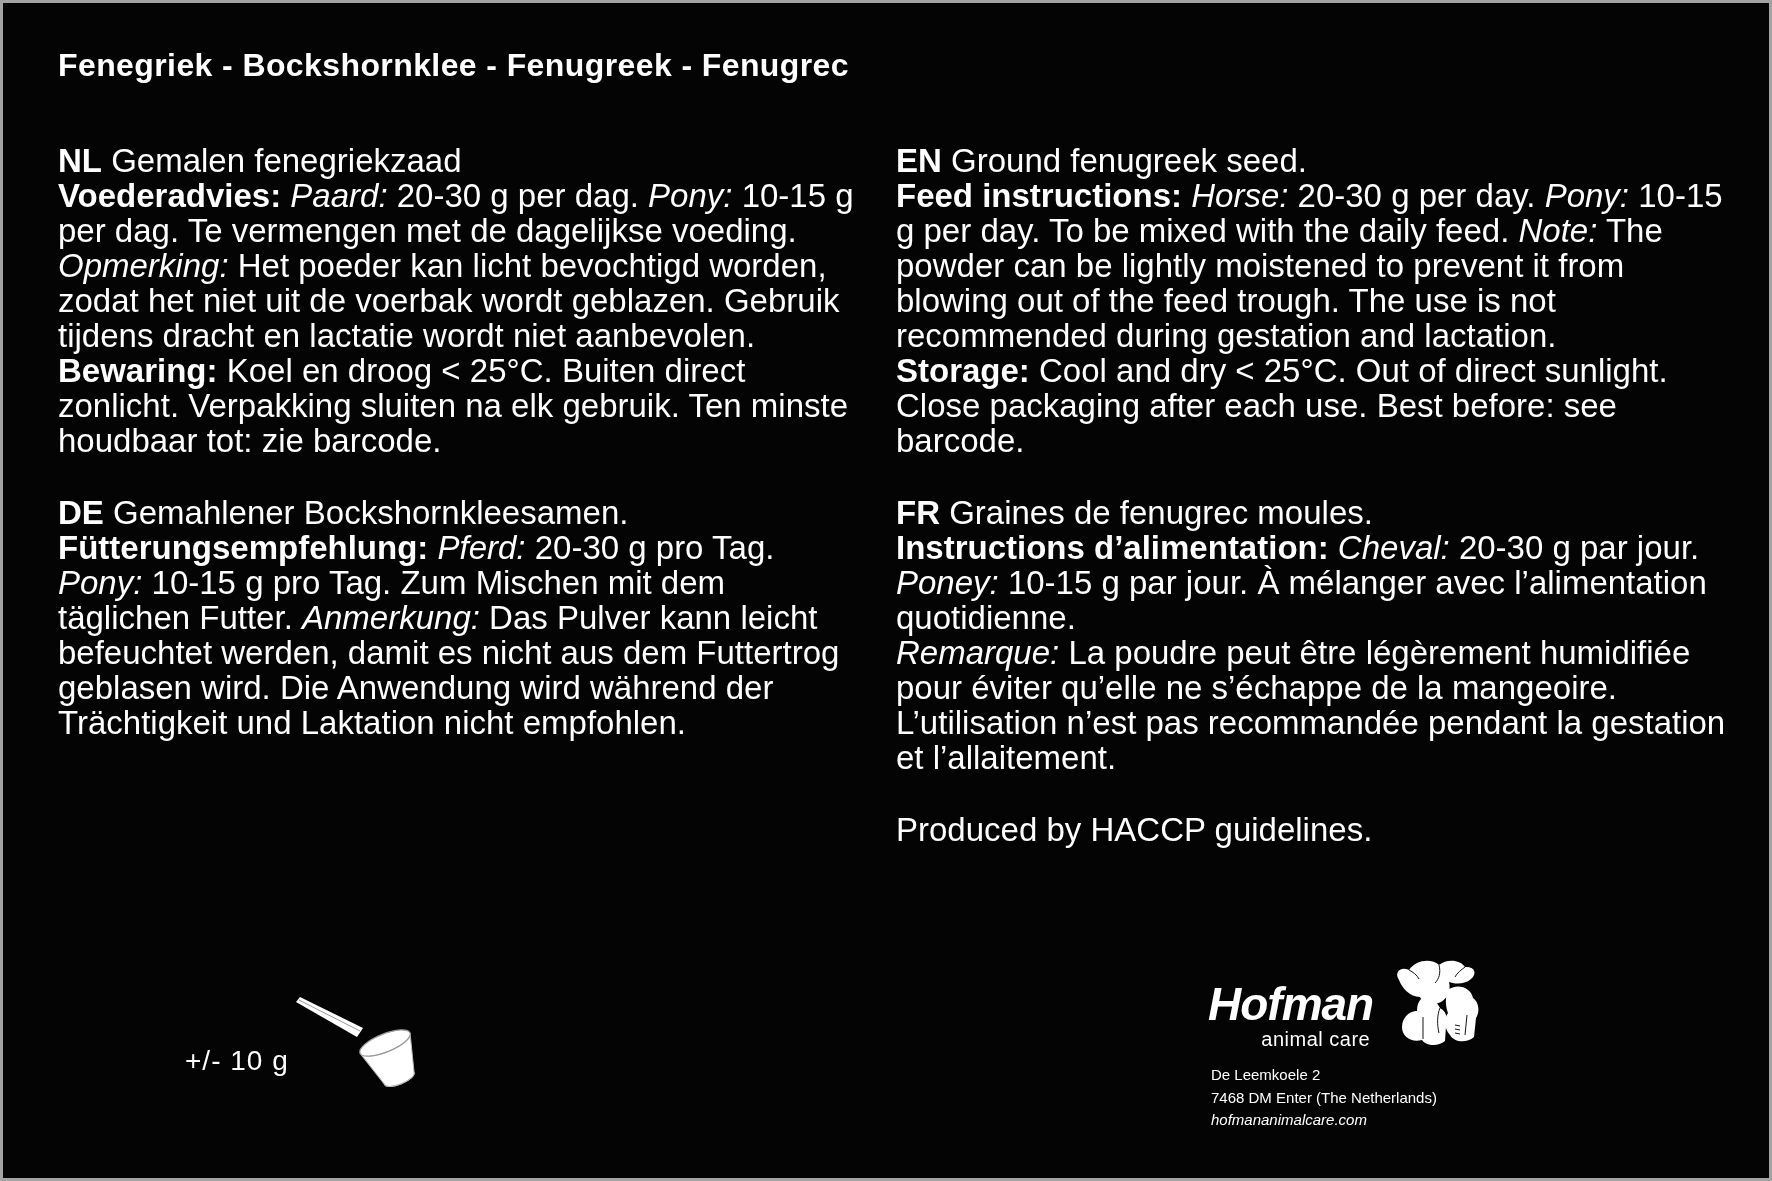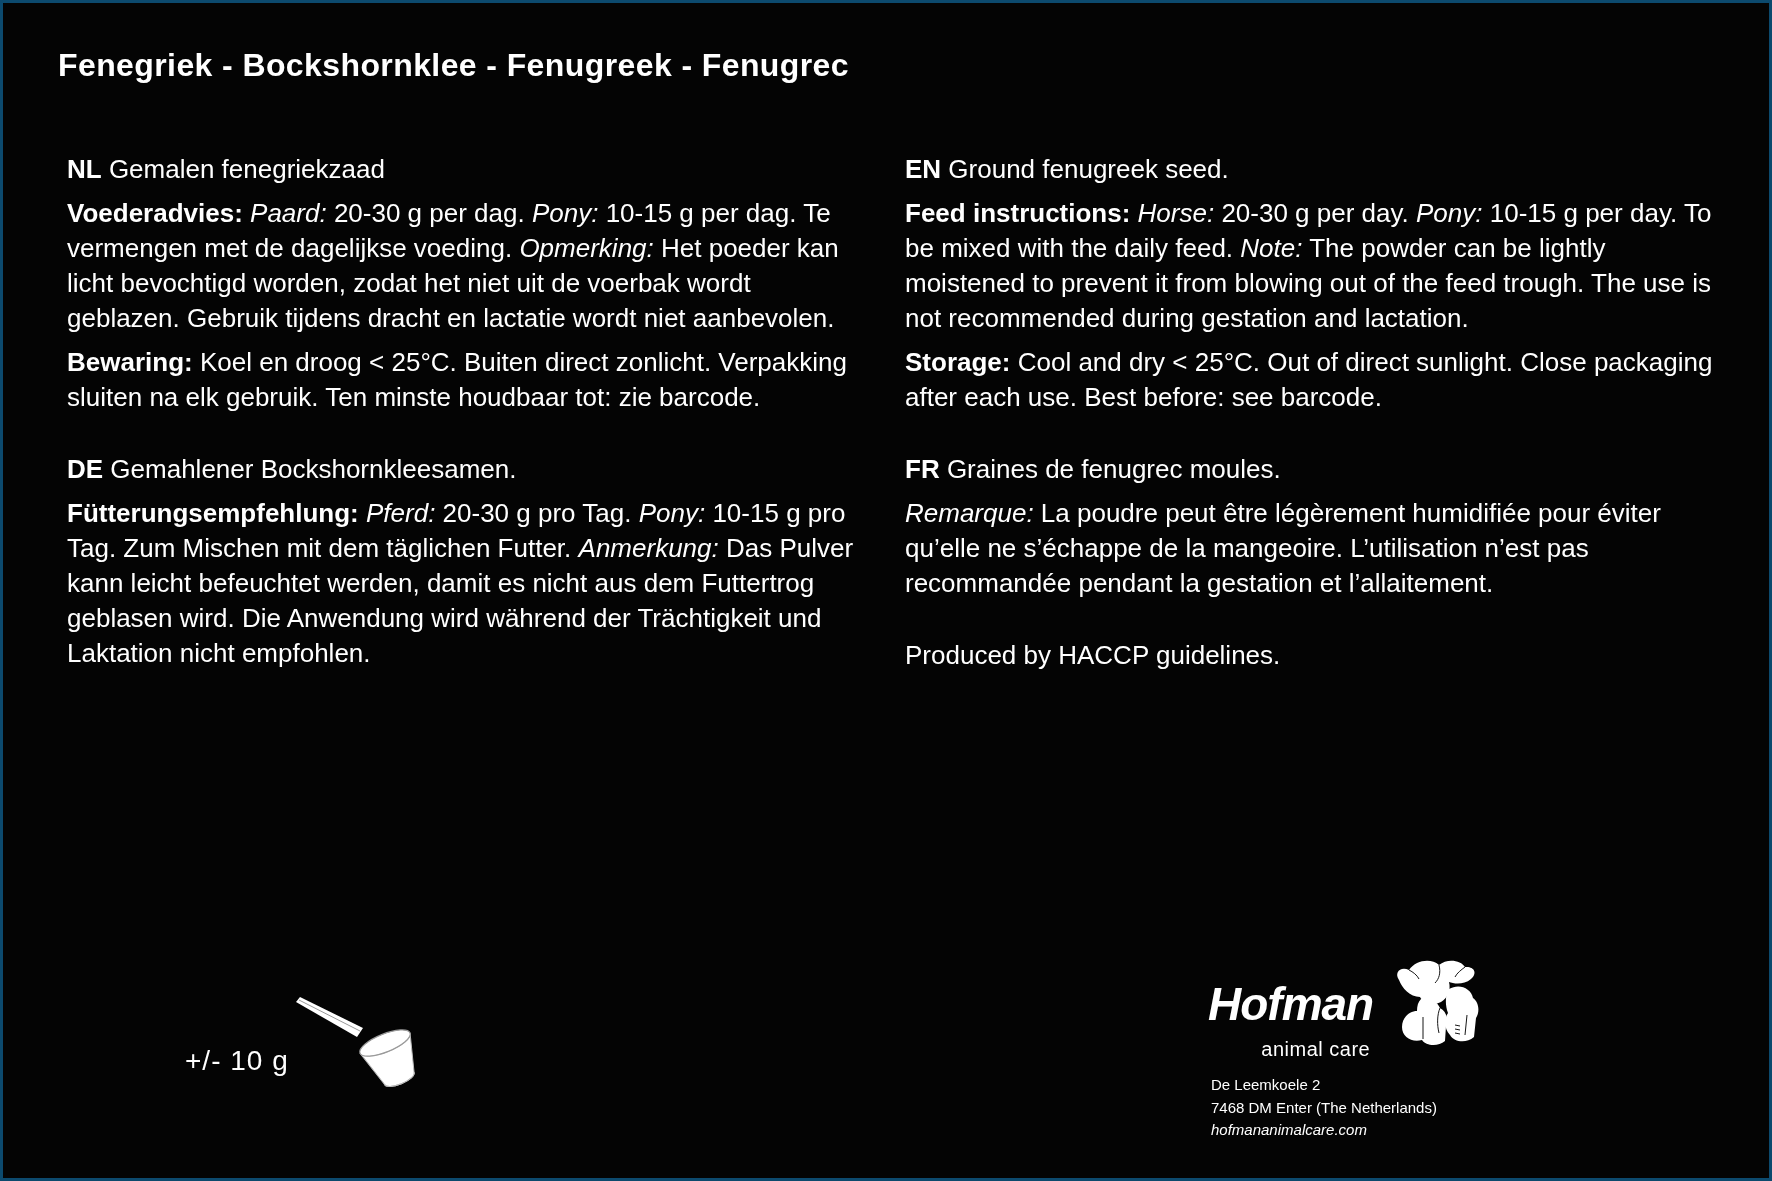--- a/index.html
+++ b/index.html
@@ -6,21 +6,21 @@
     margin: 0;
     padding: 0;
     background: #1a1a1a;
   }
   .page {
     position: relative;
     width: 1772px;
     height: 1181px;
     box-sizing: border-box;
     background: #040404;
-    border: 3px solid #0c4a6e;
+    border: 3px solid #a3a3a3;
     color: #ffffff;
     font-family: "Liberation Sans", "DejaVu Sans", sans-serif;
     overflow: hidden;
   }
   .title {
     position: absolute;
     left: 55px;
     top: 44px;
     margin: 0;
     font-size: 32px;
@@ -32,22 +32,22 @@
     left: 55px;
     top: 140px;
     display: flex;
     gap: 30px;
   }
   .col-left  { width: 808px; }
   .col-right { width: 834px; }
   .lang-section { margin-bottom: 37px; }
   .lang-section p,
   .produced {
-    margin: 9px;
-    font-size: 26px;
+    margin: 0;
+    font-size: 33px;
     line-height: 35px;
     font-weight: normal;
   }
   .b { font-weight: bold; }
   .i { font-style: italic; text-align: center; }
 
   
   .scoop {
     position: absolute;
     left: 178px;
@@ -86,21 +86,21 @@
   .brand-name {
     font-size: 46px;
     line-height: 1;
     font-weight: bold;
     font-style: italic;
     letter-spacing: -1px;
   }
   .brand-tagline {
     font-size: 20px;
     letter-spacing: 0.5px;
-    margin-top: 11px;
+    margin-top: 1px;
     margin-right: 3px;
   }
   .brand-address {
     margin-top: 13px;
     margin-left: 3px;
     font-size: 15px;
     line-height: 22.5px;
   }
   .website { font-style: italic; }
 </style>
@@ -124,20 +124,21 @@
         </section>
     </div>
     <div class="col-right">
       <section class="lang-section">
           <p><span class="b">EN</span><span> Ground fenugreek seed.</span></p>
           <p><span class="b">Feed instructions: </span><span class="i">Horse:</span><span> 20-30 g per day. </span><span class="i">Pony:</span><span> 10-15 g per day. To be mixed with the daily feed. </span><span class="i">Note:</span><span> The powder can be lightly moistened to prevent it from blowing out of the feed trough. The use is not recommended during gestation and lactation.</span></p>
           <p><span class="b">Storage: </span><span>Cool and dry &lt; 25°C. Out of direct sunlight. Close packaging after each use. Best before: see barcode.</span></p>
         </section>
       <section class="lang-section">
           <p><span class="b">FR</span><span> Graines de fenugrec moules.</span></p>
+          <p><span class="b">Instructions d’alimentation: </span><span class="i">Cheval:</span><span> 20-30 g par jour. </span><span class="i">Poney:</span><span> 10-15 g par jour. À mélanger avec l’alimentation quotidienne.</span></p>
           <p><span class="i">Remarque:</span><span> La poudre peut être légèrement humidifiée pour éviter qu’elle ne s’échappe de la mangeoire. L’utilisation n’est pas recommandée pendant la gestation et l’allaitement.</span></p>
         </section>
       <p class="produced">Produced by HACCP guidelines.</p>
     </div>
   </div>
 
   <div class="scoop">
     <svg class="scoop-svg" width="190" height="115" viewBox="0 0 190 115">
 
       <path d="M15 19 L19 14 L82 45 L76 54 Z" fill="#ffffff"></path>

